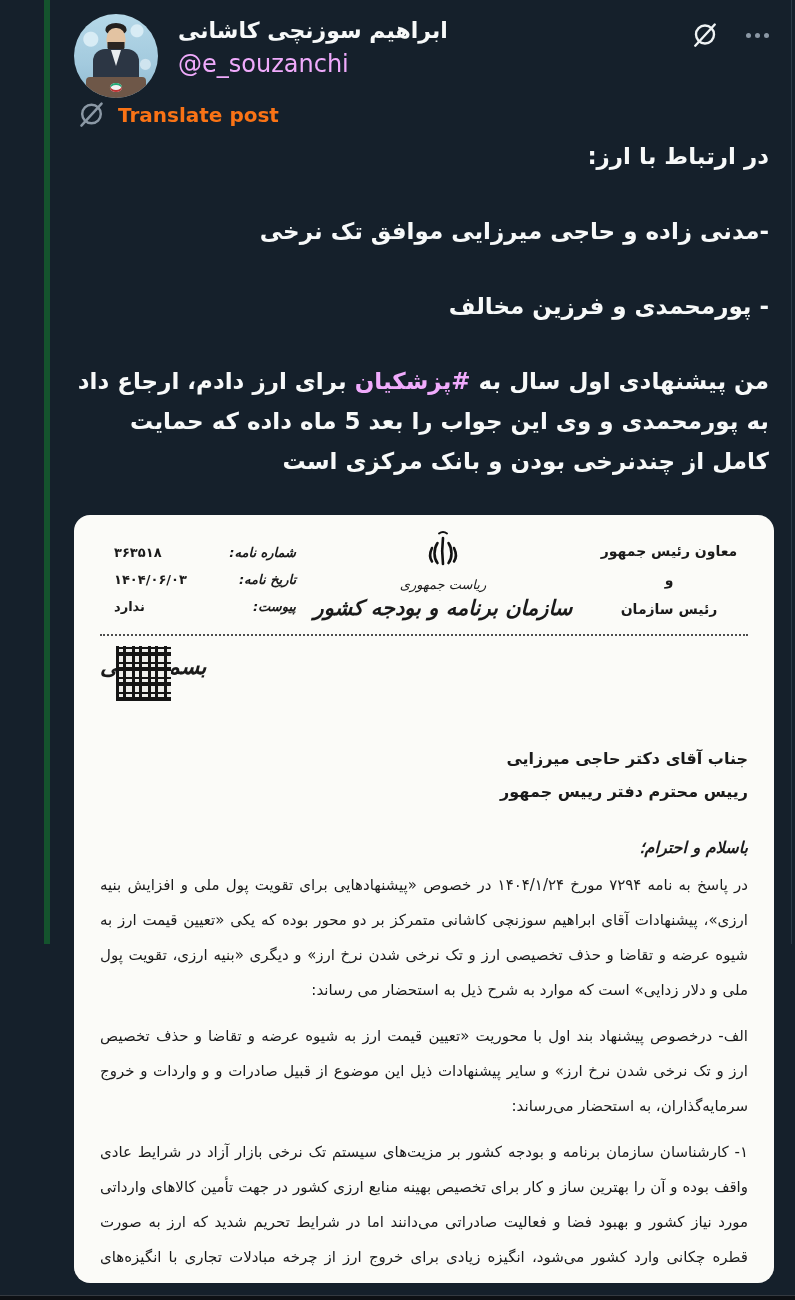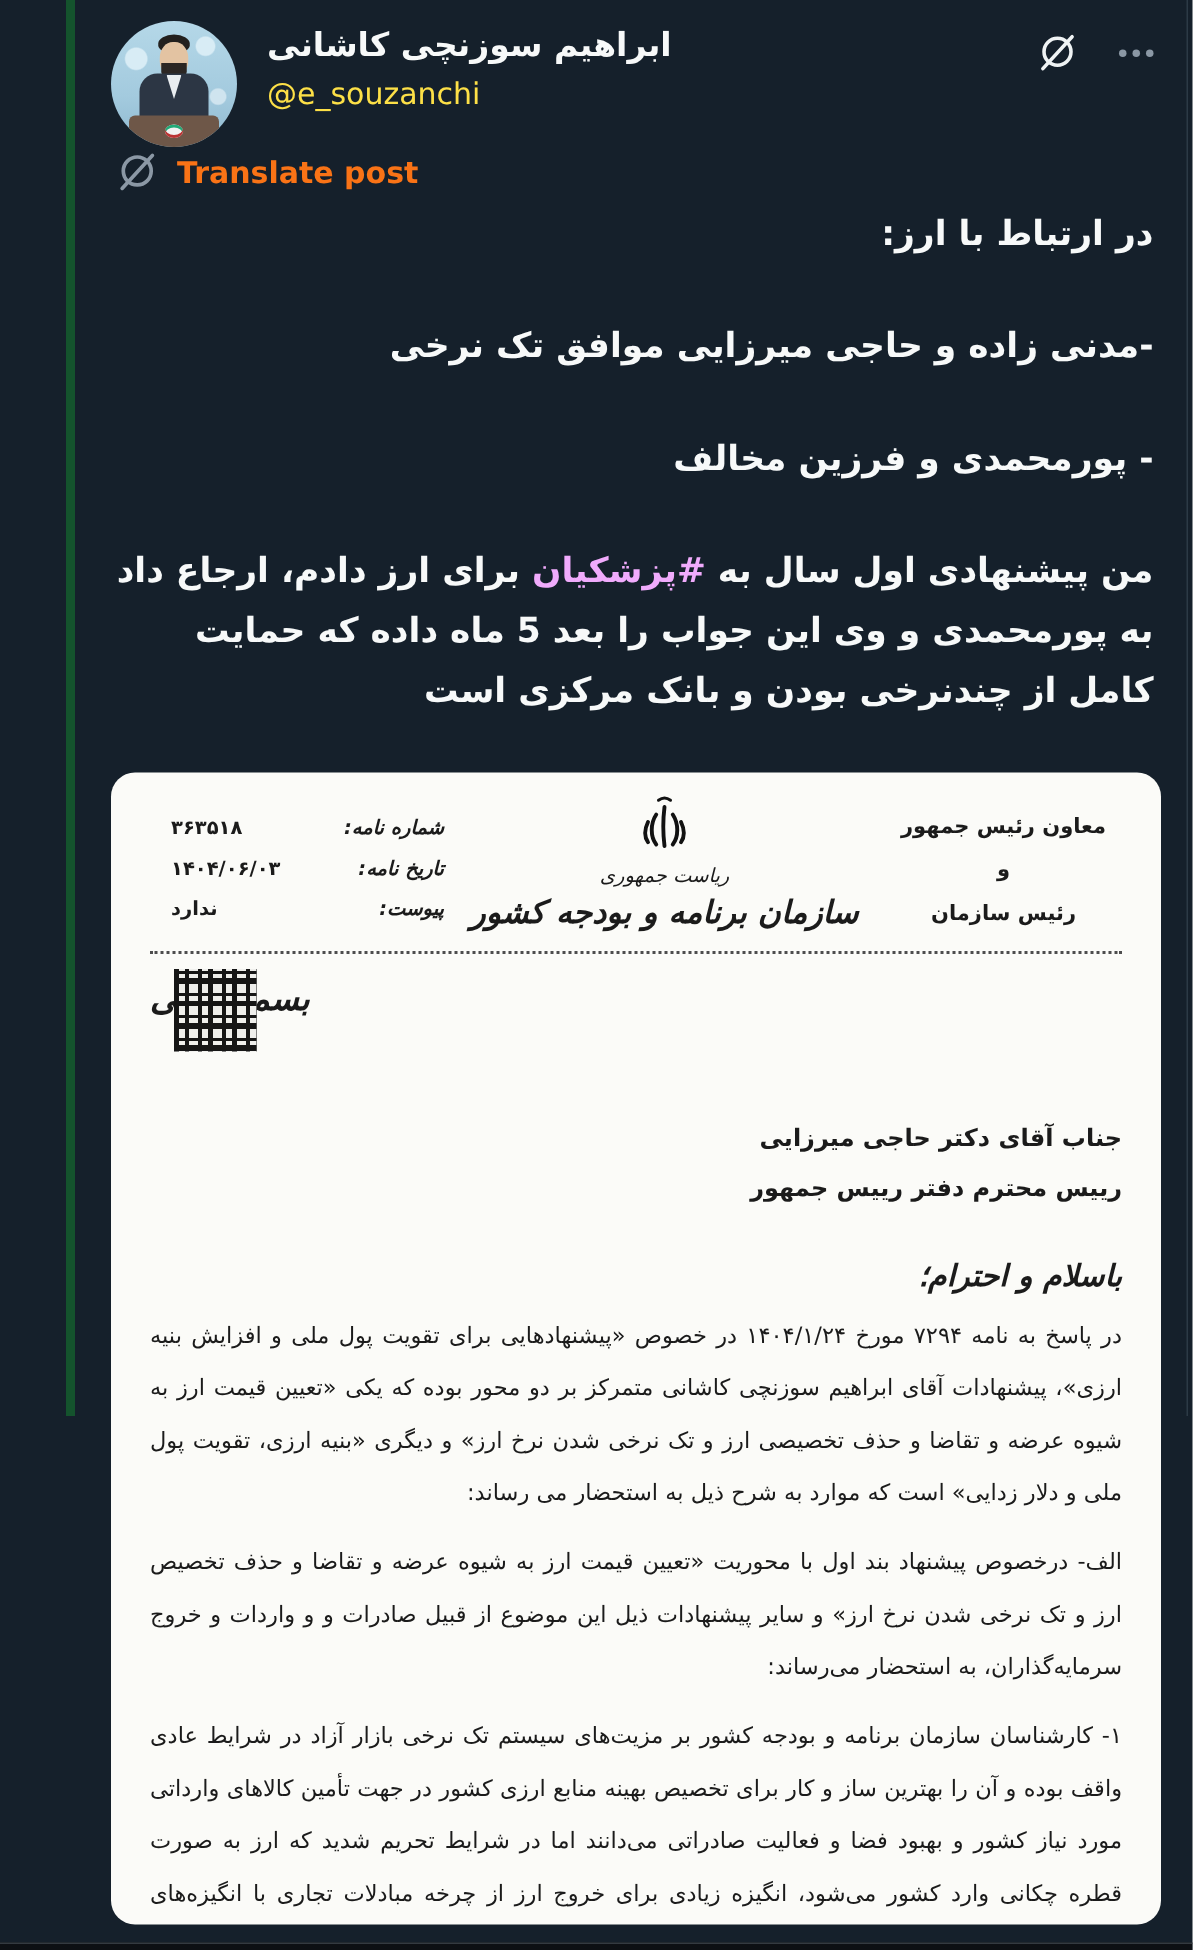--- a/index.html
+++ b/index.html
@@ -34,21 +34,21 @@
     width:46px; height:32px; background:#2c3644; border-radius:12px 12px 0 0; }
   .av-shirt { position:absolute; top:36px; left:50%; transform:translateX(-50%);
     width:10px; height:16px; background:#e9edf0; clip-path:polygon(0 0,100% 0,50% 100%); }
   .av-podium { position:absolute; bottom:0; left:50%; transform:translateX(-50%);
     width:60px; height:21px; background:#6e5748; border-radius:4px 4px 0 0; }
   .av-emblem { position:absolute; bottom:6px; left:50%; transform:translateX(-50%);
     width:12px; height:9px; background:#f2f2f2; border-radius:50%;
     box-shadow:inset 0 -2px 0 #b33, inset 0 2px 0 #2a7; }
   .name-block { position:absolute; left:128px; top:18px; }
   .display-name { color:#f7f9f9; font-size:22px; font-weight:bold; direction:rtl; cursor:pointer; }
-  .handle { color:#fde047; font-size:20px; margin-top:7px; cursor:pointer; }
+  .handle { color:#f0abfc; font-size:24px; margin-top:7px; cursor:pointer; }
   .header-actions { position:absolute; top:18px; right:20px; display:flex; align-items:center; gap:22px; }
   .icon-btn { background:none; border:none; cursor:pointer; display:flex; align-items:center; justify-content:center; padding:2px; }
   .dots { display:flex; gap:4px; }
   .dots i { width:5px; height:5px; border-radius:50%; background:#8b98a5; display:block; }
   
   .translate-row { position:absolute; left:26px; top:99px; display:flex; align-items:center; gap:11px; cursor:pointer; }
   .translate-label { color:#f97316; font-size:20px; font-weight:bold; }
   
   .tweet-text {
     position:absolute; left:24px; right:22px; top:136px;
@@ -78,21 +78,21 @@
   .besmele-row { position:relative; height:76px; }
   .qr {
     position:absolute; left:16px; top:10px; width:55px; height:55px;
     background-color:#f2f2ef;
     background-image:
       repeating-linear-gradient(90deg, #161616 0 3px, rgba(0,0,0,0) 3px 7px, #161616 7px 10px, rgba(0,0,0,0) 10px 16px),
       repeating-linear-gradient(0deg, #161616 0 4px, #efefec 4px 7px, #161616 7px 9px, #efefec 9px 15px);
   }
   .besmele { text-align:left; font-size:22px; font-weight:bold; font-style:italic; padding-top:18px; }
   .recipient { margin-top:30px; padding-left:10px; font-weight:bold; font-size:16px; line-height:33px; }
-  .salutation { margin-top:30px; font-weight:bold; font-style:italic; font-size:20px; }
+  .salutation { margin-top:30px; font-weight:bold; font-style:italic; font-size:16px; }
   .doc-body p { font-size:15px; line-height:35px; text-align:justify; margin-top:11px; }
   
   .bottom-edge { position:absolute; left:0; bottom:0; width:795px; height:5px;
     background:#0d1014; border-top:1px solid #343a41; }
   svg { display:block; }
 </style>
 </head>
 <body>
 
 <div class="column">

